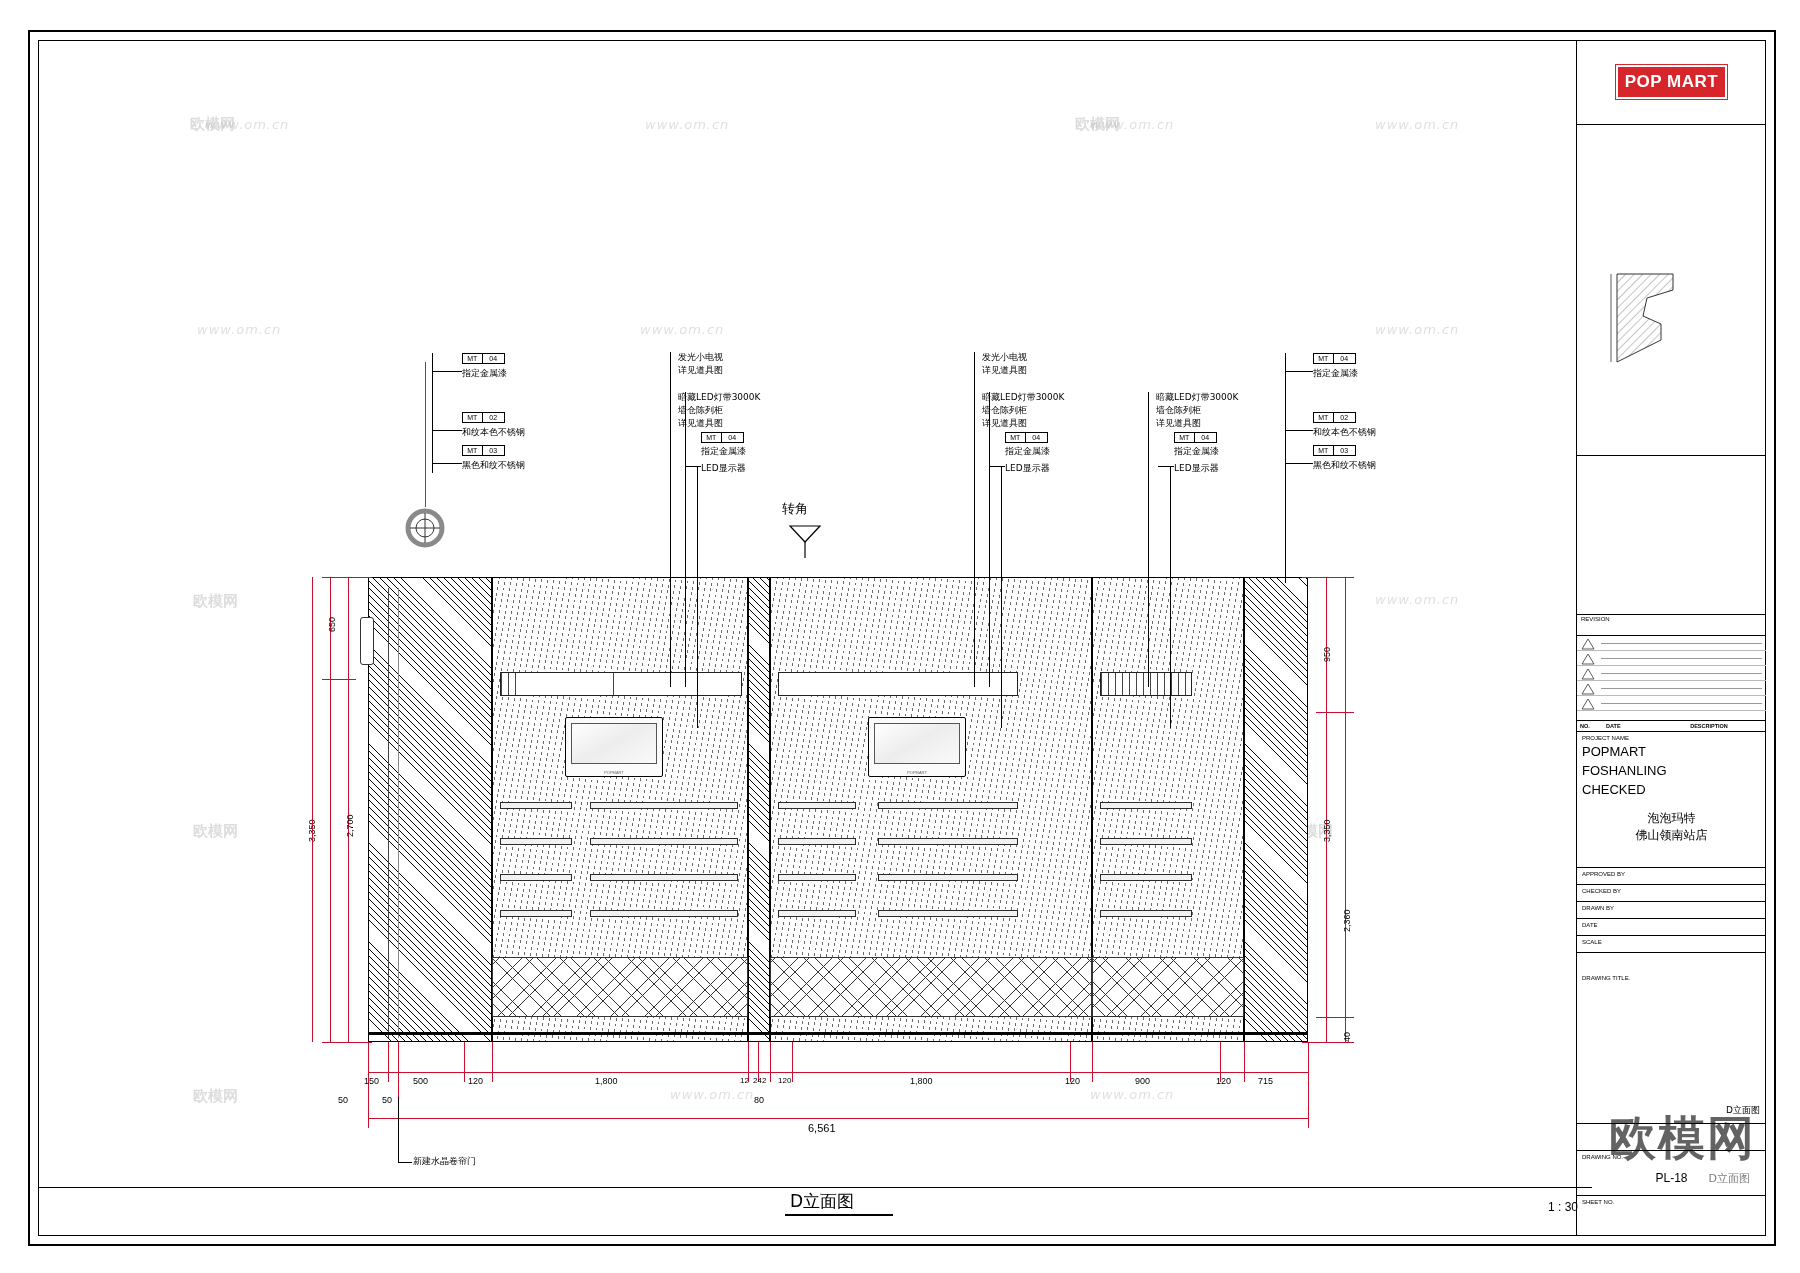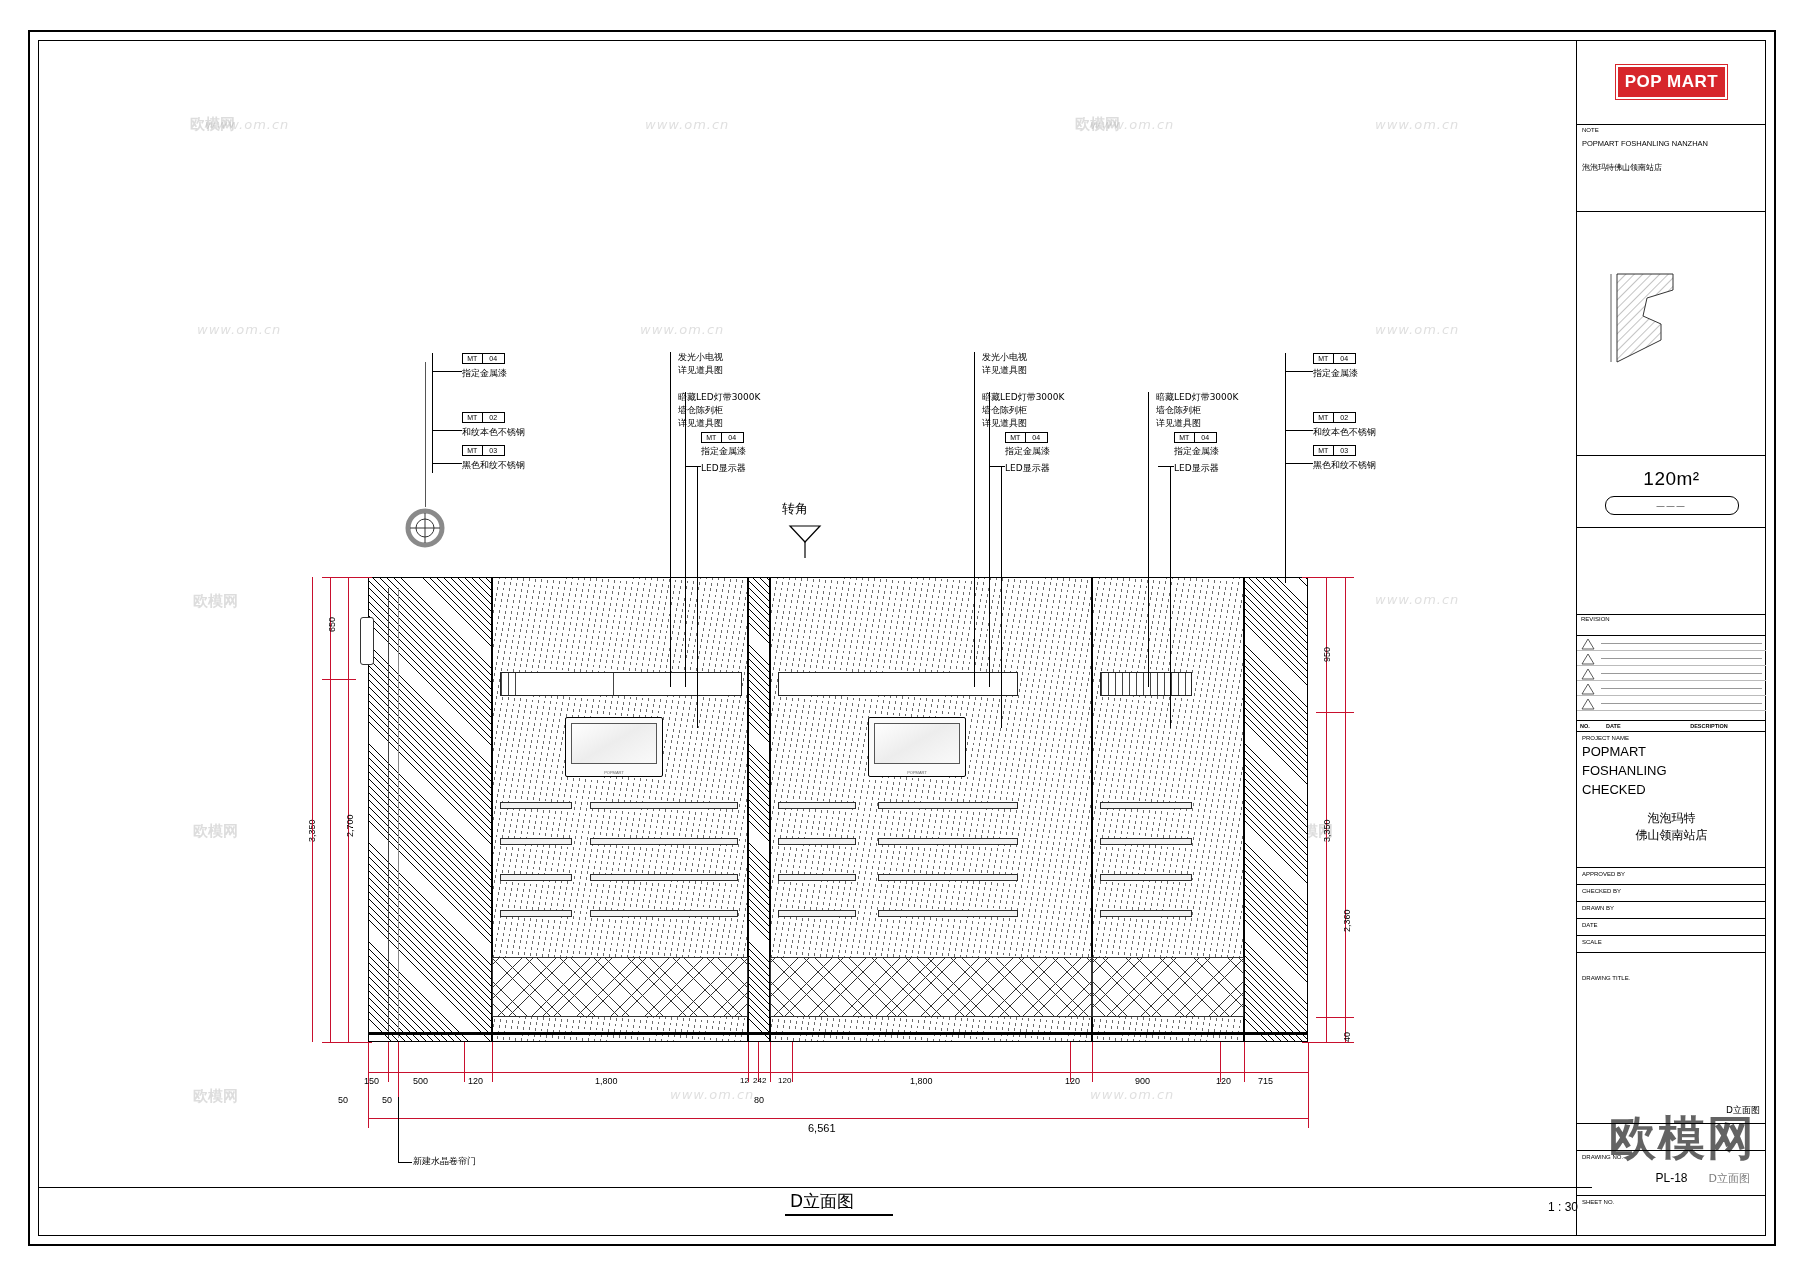--- a/index.html
+++ b/index.html
@@ -356,42 +356,33 @@
   <div class="scale-strip">
     <div class="sc">1 : 30</div>
   </div>
 
   <div class="title-block">
 
     <div class="tb-logo">
       <div class="popmart-logo">POP MART</div>
     </div>
 
-    <div class="tb-note">
-      <div class="lbl">NOTE</div>
-      <div class="l1">POPMART FOSHANLING NANZHAN</div>
-      <div class="l2 txt-cn">泡泡玛特佛山领南站店</div>
-    </div>
 
     <div class="tb-detail">
       <svg width="174" height="244">
         <defs>
           <pattern id="hat" width="6" height="6" patternTransform="rotate(45)" patternUnits="userSpaceOnUse">
             <line x1="0" y1="0" x2="0" y2="6" stroke="#555" stroke-width="0.7"></line>
           </pattern>
         </defs>
         <path d="M40,62 L96,62 L96,78 L70,86 L66,104 L84,112 L84,128 L40,150 Z" fill="url(#hat)" stroke="#333" stroke-width="1"></path>
         <line x1="34" y1="62" x2="34" y2="150" stroke="#333" stroke-width="0.8"></line>
       </svg>
     </div>
 
-    <div class="tb-area">
-      <div class="area-txt">120m²</div>
-      <div class="pill">———</div>
-    </div>
 
     <div class="tb-blank"></div>
 
     <div class="tb-rev">REVISION</div>
 
     <div class="tb-revtable">
       <div class="rev-row">
         <svg width="14" height="12" style="position:absolute;left:4px;top:2px;">
             <polygon points="7,1 13,11 1,11" fill="none" stroke="#333" stroke-width="0.8"></polygon>
           </svg>

